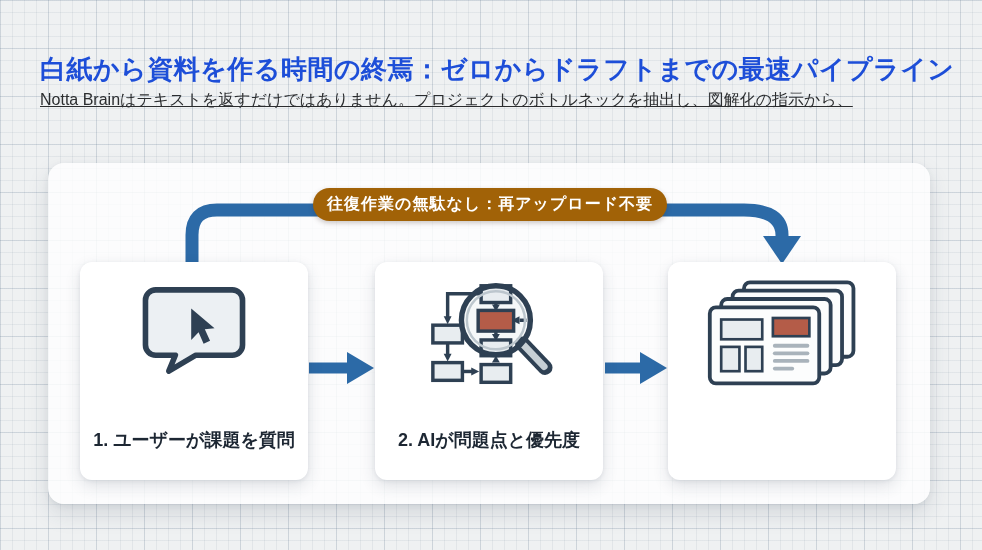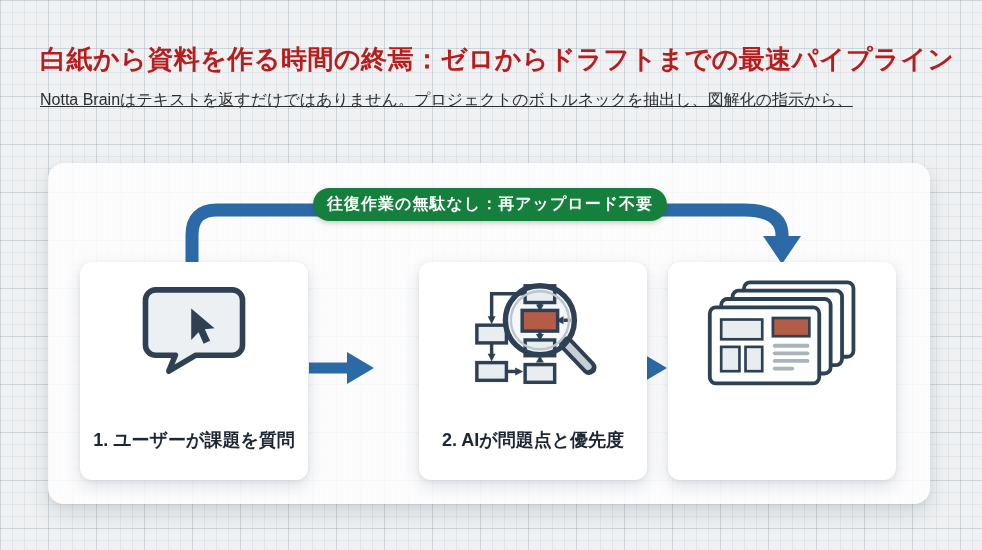--- a/index.html
+++ b/index.html
@@ -9,52 +9,52 @@
     background-color:#eff1f2;
     background-image:
       linear-gradient(to right, rgba(105,130,150,0.10) 1px, transparent 1px),
       linear-gradient(to bottom, rgba(105,130,150,0.10) 1px, transparent 1px),
       linear-gradient(to right, rgba(105,130,150,0.17) 1px, transparent 1px),
       linear-gradient(to bottom, rgba(105,130,150,0.17) 1px, transparent 1px);
     background-size:12px 12px,12px 12px,48px 48px,48px 48px;
     position:relative;
   }
   .title{
-    position:absolute; left:40px; top:42px; width:920px;
-    font-size:26px; font-weight:bold; color:#b91c1c; letter-spacing:0.5px;
+    position:absolute; left:40px; top:52px; width:920px;
+    font-size:26px; font-weight:bold; color:#1d4ed8; letter-spacing:0.5px;
     white-space:nowrap;
   }
   .subtitle{
     position:absolute; left:40px; top:88px; width:920px;
     font-size:16px; line-height:23px; color:#2b2d2f; font-weight:500;text-decoration:underline;
   }
   .panel{
     position:absolute; left:48px; top:163px; width:882px; height:341px;
     background:rgba(255,255,255,0.80);
     border-radius:16px;
     box-shadow:0 10px 22px rgba(40,55,75,0.13), 0 2px 6px rgba(40,55,75,0.07);
   }
   .flow-arrows{ position:absolute; left:0; top:0; width:882px; height:341px; }
   .card{
     position:absolute; top:99px; width:228px; height:218px;
     background:#ffffff; border-radius:12px;
     box-shadow:0 6px 16px rgba(40,55,75,0.14), 0 1px 4px rgba(40,55,75,0.08);
   }
-  .card.c1{ left:32px;text-decoration:underline; } .card.c2{ left:327px;margin-left:44px; } .card.c3{ left:620px; }
+  .card.c1{ left:32px;text-decoration:underline; } .card.c2{ left:327px; } .card.c3{ left:620px; }
   .icon-wrap{ position:absolute; left:0; right:0; top:20px; display:flex; justify-content:center; }
   .card.c2 .icon-wrap{ top:14px; }
   .card.c3 .icon-wrap{ top:18px; }
   .step-label{
     position:absolute; left:4px; right:4px; top:148px; height:60px;
     display:flex; flex-direction:column; align-items:center; justify-content:center;
     font-size:18px; font-weight:bold; color:#1d2733; line-height:25px; text-align:center;
   }
   .pill{
     position:absolute; left:265px; top:25px; width:354px; height:33px;
-    background:#15803d; border-radius:17px;
+    background:#a16207; border-radius:17px;
     display:flex; align-items:center; justify-content:center;
     color:#ffffff; font-size:16px; font-weight:bold; letter-spacing:1px;
     box-shadow:0 2px 5px rgba(60,40,30,0.25);
     white-space:nowrap;
   }
 </style>
 </head>
 <body>
 
 <div class="title">白紙から資料を作る時間の終焉：ゼロからドラフトまでの最速パイプライン</div>

